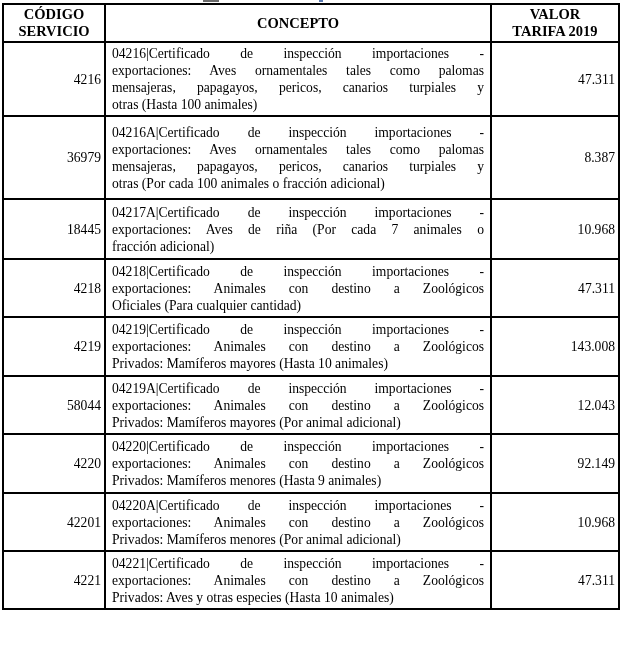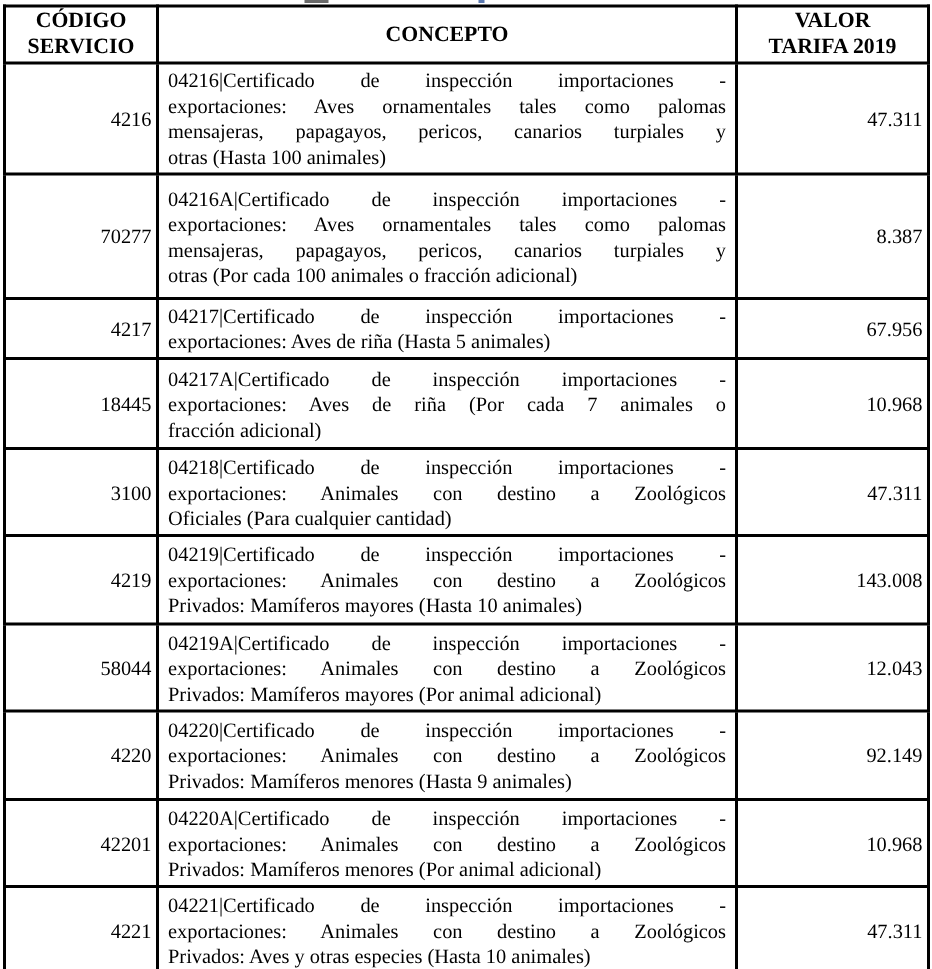--- a/index.html
+++ b/index.html
@@ -100,48 +100,40 @@
           <td class="codigo">4216</td>
           <td class="concepto">
             <div class="jline">04216|Certificado de inspección importaciones -</div>
             <div class="jline">exportaciones: Aves ornamentales tales como palomas</div>
             <div class="jline">mensajeras, papagayos, pericos, canarios turpiales y</div>
             <div class="lline">otras (Hasta 100 animales)</div>
           </td>
           <td class="valor">47.311</td>
         </tr>
         <tr style="height: 83px;">
-          <td class="codigo">70277</td>
+          <td class="codigo">36979</td>
           <td class="concepto">
             <div class="jline">04216A|Certificado de inspección importaciones -</div>
             <div class="jline">exportaciones: Aves ornamentales tales como palomas</div>
             <div class="jline">mensajeras, papagayos, pericos, canarios turpiales y</div>
             <div class="lline">otras (Por cada 100 animales o fracción adicional)</div>
           </td>
           <td class="valor">8.387</td>
-        </tr>
-        <tr style="height: 37px;">
-          <td class="codigo">4217</td>
-          <td class="concepto">
-            <div class="jline">04217|Certificado de inspección importaciones -</div>
-            <div class="lline">exportaciones: Aves de riña (Hasta 5 animales)</div>
-          </td>
-          <td class="valor">67.956</td>
         </tr>
         <tr style="height: 60px;">
           <td class="codigo">18445</td>
           <td class="concepto">
             <div class="jline">04217A|Certificado de inspección importaciones -</div>
             <div class="jline">exportaciones: Aves de riña (Por cada 7 animales o</div>
             <div class="lline">fracción adicional)</div>
           </td>
           <td class="valor">10.968</td>
         </tr>
         <tr style="height: 58px;">
-          <td class="codigo">3100</td>
+          <td class="codigo">4218</td>
           <td class="concepto">
             <div class="jline">04218|Certificado de inspección importaciones -</div>
             <div class="jline">exportaciones: Animales con destino a Zoológicos</div>
             <div class="lline">Oficiales (Para cualquier cantidad)</div>
           </td>
           <td class="valor">47.311</td>
         </tr>
         <tr style="height: 59px;">
           <td class="codigo">4219</td>
           <td class="concepto">

